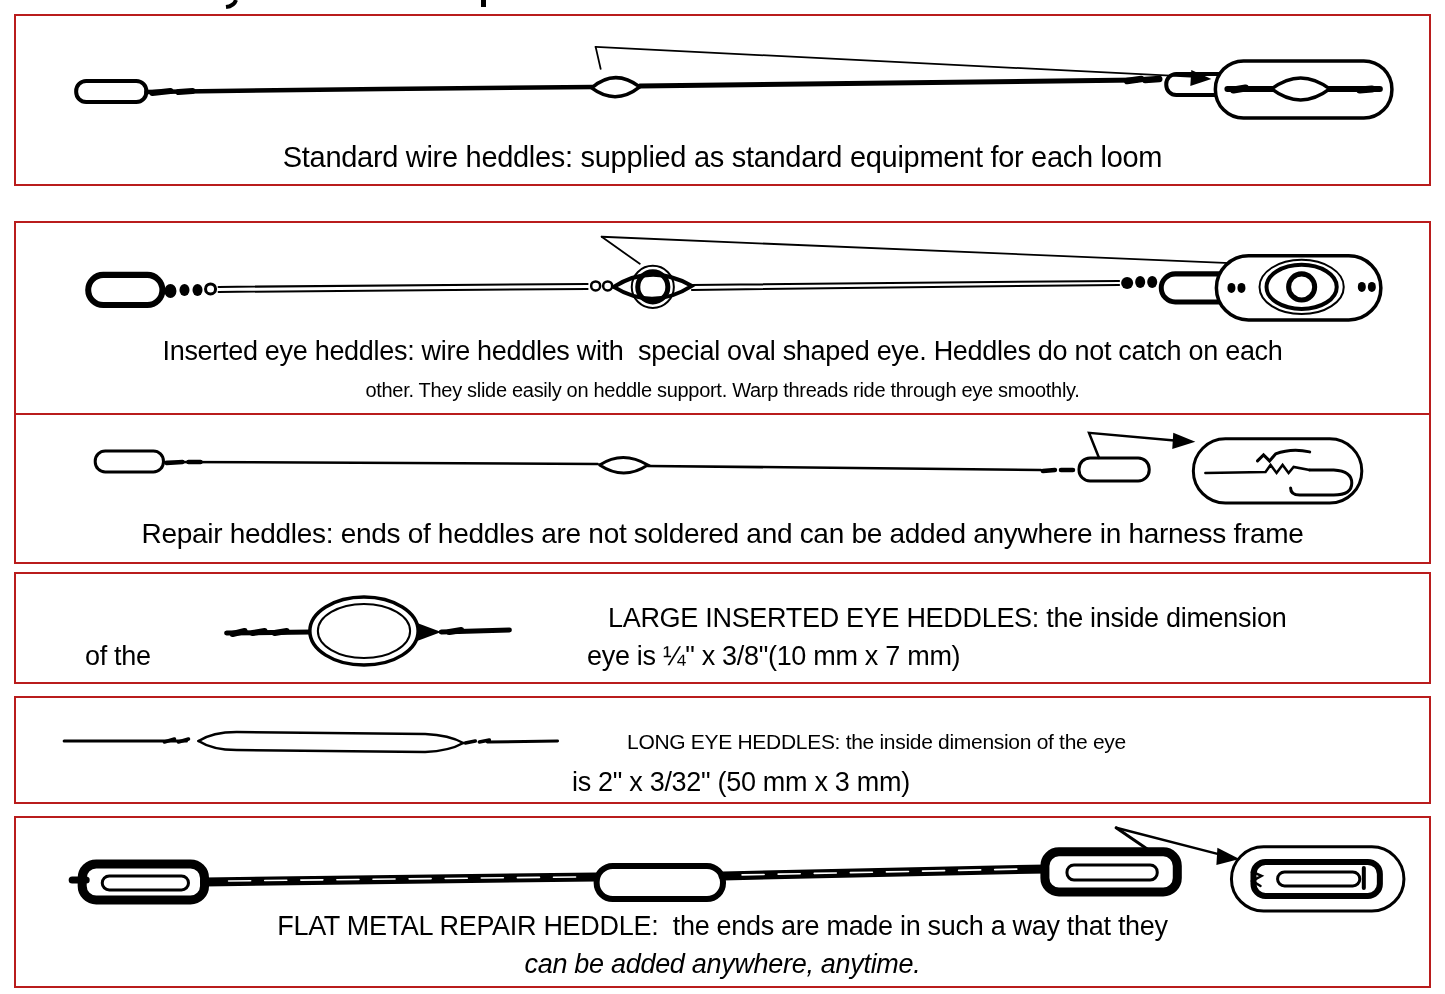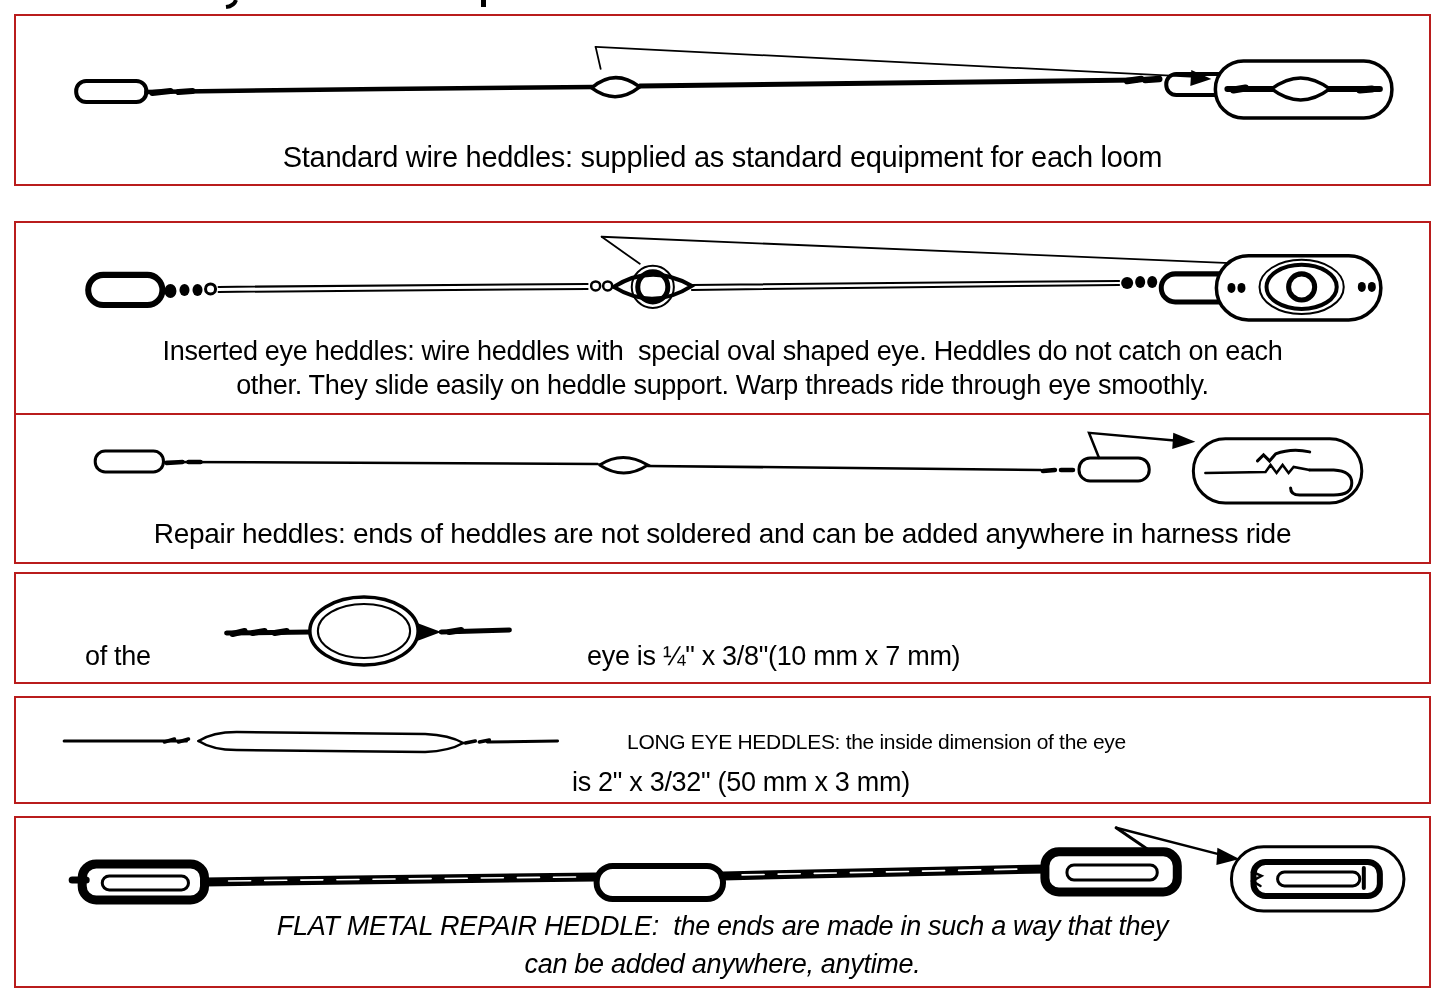--- a/index.html
+++ b/index.html
@@ -29,28 +29,28 @@
   }
   .cap.center{left:0;right:0;text-align:center;white-space:pre;}
   #p1{top:14px;height:172px;}
   #p2{top:209px;height:194px;margin-top:12px;}
   #p3{top:413px;height:151px;}
   #p4{top:572px;height:112px;}
   #p5{top:696px;height:108px;}
   #p6{top:816px;height:172px;}
   .cap1{bottom:10px;font-size:29px;}
   .cap2a{bottom:46px;font-size:27px;}
-  .cap2b{bottom:12px;font-size:27px;}
+  .cap2b{bottom:12px;font-size:20px;}
   .cap3{bottom:12px;font-size:28px;}
   .cap4a{left:592px;top:30px;font-size:27px;}
   .cap4left{left:41px;top:68px;font-size:27px;margin-left:28px;}
   .cap4b{left:571px;top:68px;font-size:27px;}
   .cap5a{left:611px;top:32px;font-size:21px;}
   .cap5b{left:556px;top:70px;font-size:27px;}
-  .cap6a{top:94px;font-size:27px;font-style:italic;}
+  .cap6a{top:94px;font-size:27px;}
   .cap6b{top:132px;font-size:27px;font-style:italic;}
   #top-fragments{position:absolute;left:0;top:0;width:1445px;height:10px;}
   path,rect,ellipse,circle,line,polyline{vector-effect:none;}
 </style>
 </head>
 <body>
 
 <div id="page">
 
   <svg id="top-fragments" viewBox="0 0 1445 10">
@@ -147,38 +147,39 @@
         </g>
         <polygon points="1154,16 1176,25 1153,32" fill="#000" stroke="none"></polygon>
         <g>
           <rect x="1174" y="22" width="168" height="64" rx="32" stroke-width="3" fill="#fff"></rect>
           <path d="M1186,56 L1246,55 l5,-7 l6,8 l6,-8 l6,8 l5,-6 L1290,53" stroke-width="2.5"></path>
           <path d="M1290,53 h24 q18,1 18,13 q0,12 -18,12 h-34 q-9,0 -9,-7" stroke-width="3"></path>
           <path d="M1238,44 l6,-6 l6,6 l6,-7 q16,-6 34,-2" stroke-width="3"></path>
         </g>
       </g>
     </svg>
-    <div class="cap center cap3">Repair heddles: ends of heddles are not soldered and can be added anywhere in harness ride</div>
+    <div class="cap center cap3">Repair heddles: ends of heddles are not soldered and can be added anywhere in harness frame</div>
   </section>
 
   <section class="panel" id="p4">
     <svg class="draw" viewBox="0 0 1409 104">
       <g stroke="#000" fill="none" stroke-linecap="round">
         <path d="M210,57 L294,56" stroke-width="5"></path>
         <path d="M216,58 l12,-3 M236,57 l12,-2 M258,57 l12,-2" stroke-width="6"></path>
         <polygon points="294,56 318,47 318,65" fill="#000" stroke="none"></polygon>
         <g>
           <ellipse cx="347" cy="55" rx="54" ry="34" stroke-width="3.5" fill="#fff"></ellipse>
           <ellipse cx="347" cy="55" rx="46" ry="27" stroke-width="2"></ellipse>
         </g>
         <polygon points="424,56 400,47 400,65" fill="#000" stroke="none"></polygon>
         <path d="M424,56 L492,54" stroke-width="5"></path>
         <path d="M432,56 l12,-2" stroke-width="6"></path>
       </g>
     </svg>
+    <div class="cap cap4a">LARGE INSERTED EYE HEDDLES: the inside dimension</div>
     <div class="cap cap4left">of the</div>
     <div class="cap cap4b">eye is ¼" x 3/8"(10 mm x 7 mm)</div>
   </section>
 
   <section class="panel" id="p5">
     <svg class="draw" viewBox="0 0 1409 100">
       <g stroke="#000" fill="none" stroke-linecap="round">
         <path d="M48,41 L170,41" stroke-width="3"></path>
         <path d="M148,42 l10,-3 M162,42 l10,-3" stroke-width="3.5"></path>
         <g>

